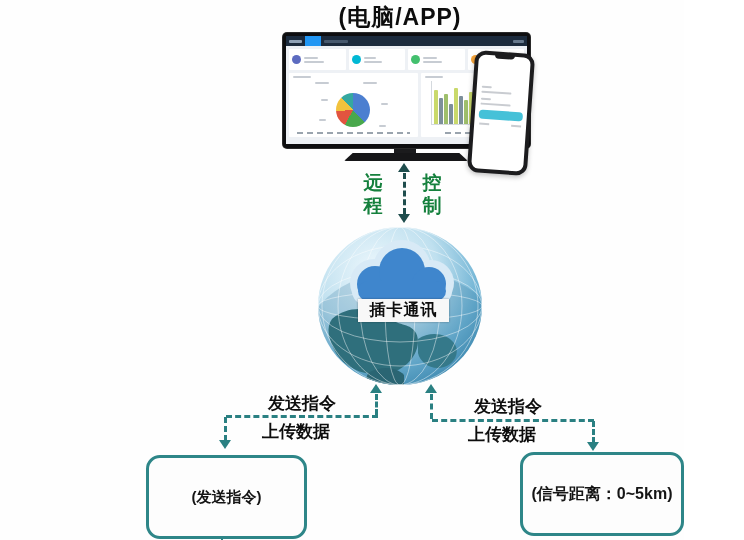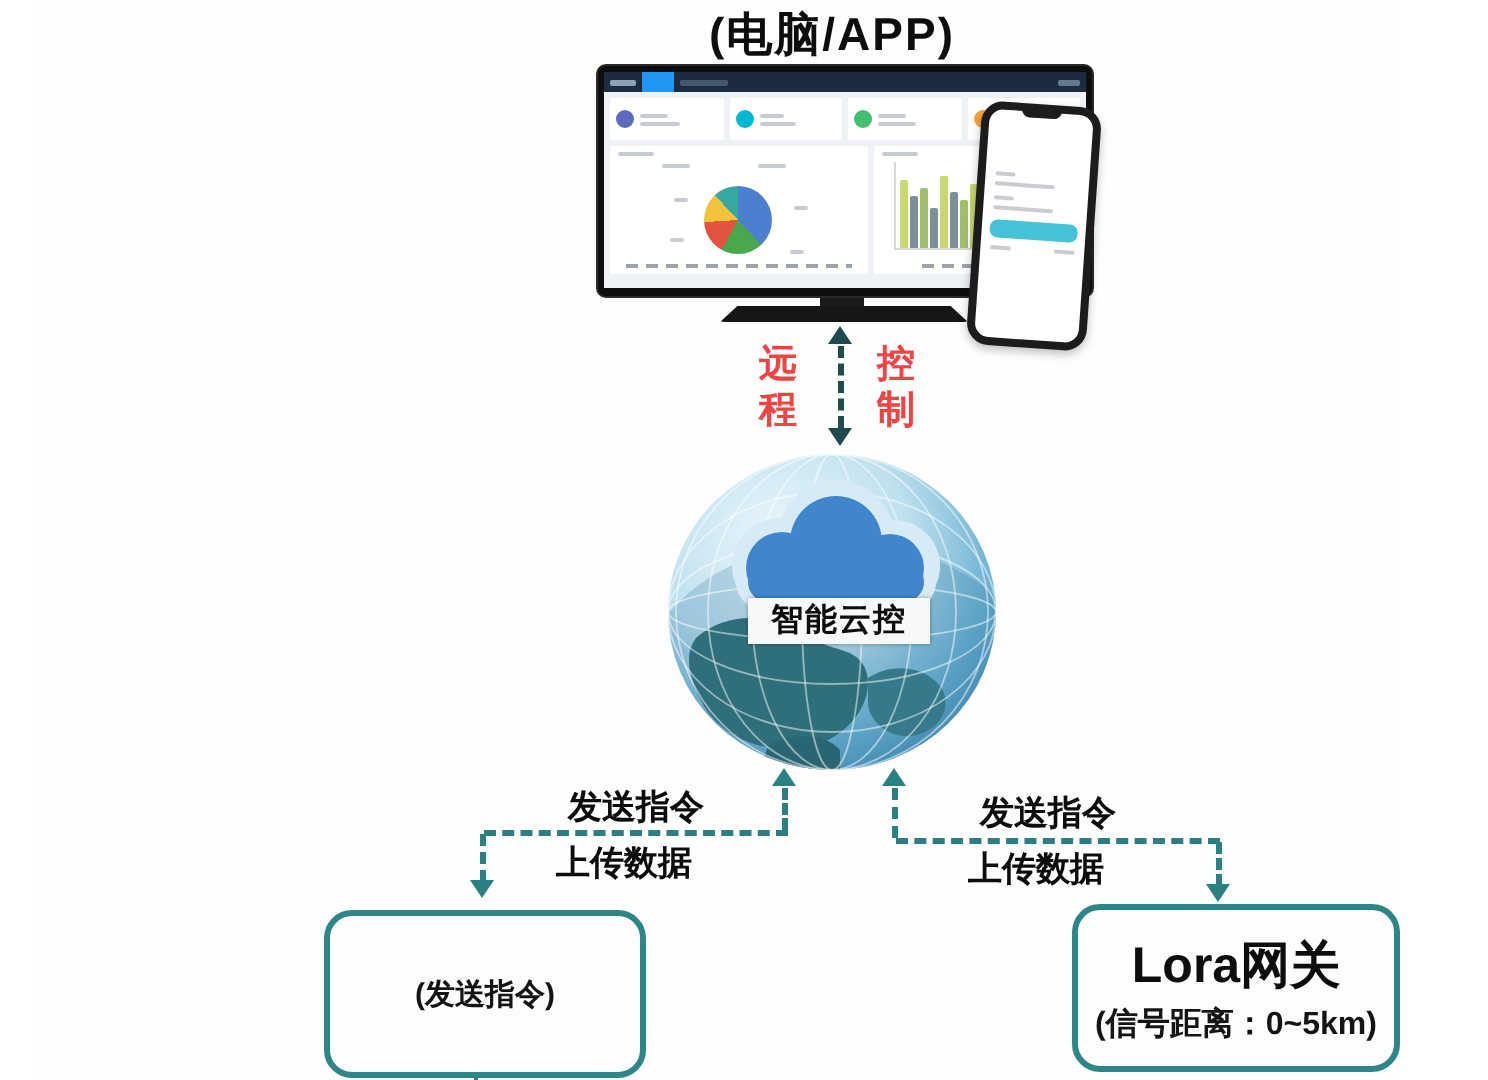--- a/index.html
+++ b/index.html
@@ -1,17 +1,17 @@
 <!DOCTYPE html>
 <html><head>
 <meta charset="utf-8">
 <style>
   html,body{margin:0;padding:0;background:#fff;}
   body{font-family:"Liberation Sans","DejaVu Sans",sans-serif;color:#111;}
-  #stage{position:relative;width:684px;height:540px;background:#fefefe;overflow:hidden;margin-left:16px;}
+  #stage{position:relative;width:684px;height:540px;background:#fefefe;overflow:hidden;}
 
   
   .diagram-title{position:absolute;left:260px;top:2px;width:280px;text-align:center;
     font-size:23px;font-weight:bold;letter-spacing:1px;color:#0d0d0d;}
 
   
   .monitor{position:absolute;left:283px;top:33px;width:247px;height:115px;
     background:#0e0e10;border-radius:4px;box-shadow:0 0 0 1px #2a2a2a;z-index:2;}
   .screen{position:absolute;left:3px;top:3px;right:3px;bottom:4px;background:#fff;overflow:hidden;}
   .stand-neck{position:absolute;left:394px;top:148px;width:22px;height:6px;background:#1b1b1d;z-index:1;}
@@ -61,21 +61,21 @@
   
   .tri{position:absolute;width:0;height:0;}
   .tri.up{border-left:6px solid transparent;border-right:6px solid transparent;border-bottom:9px solid #2a8082;}
   .tri.down{border-left:6px solid transparent;border-right:6px solid transparent;border-top:9px solid #2a8082;}
   .tri.dk.up{border-bottom-color:#1f4d4d;}
   .tri.dk.down{border-top-color:#1f4d4d;}
   .dashv{position:absolute;border-left:3px dashed #2a8082;}
   .dashh{position:absolute;border-top:3px dashed #2a8082;}
   .dashv.dk{border-left-color:#1f4d4d;}
   .vlabel{position:absolute;width:22px;font-size:19px;font-weight:bold;line-height:1.2;
-    word-break:break-all;text-align:center;color:#ef4444;}
+    word-break:break-all;text-align:center;color:#15803d;}
   .link-label{position:absolute;font-size:17px;font-weight:bold;color:#0d0d0d;text-align:center;}
 
   
   .globe{position:absolute;left:318px;top:227px;width:164px;height:158px;z-index:2;}
   .banner{position:absolute;left:358px;top:299px;width:91px;height:23px;background:#f8f8f8;
     box-shadow:0 0 2px rgba(0,0,0,.35);display:flex;align-items:center;justify-content:center;
     font-size:16px;font-weight:bold;color:#0d0d0d;z-index:3;letter-spacing:1px;}
 
   
   .device{position:absolute;height:78px;background:#fdfdfd;border:3px solid #2e8688;border-radius:14px;
@@ -229,21 +229,21 @@
         </g>
         <g fill="#3f86cd">
           <circle cx="57" cy="57" r="18"></circle>
           <circle cx="84" cy="44" r="23"></circle>
           <circle cx="111" cy="57" r="17"></circle>
           <rect x="40" y="54" width="88" height="20" rx="10"></rect>
         </g>
       </g>
     </svg>
   </div>
-  <div class="banner">智能云控</div>
+  <div class="banner">插卡通讯</div>
 
   <div class="tri up" style="left:370px;top:384px"></div>
   <div class="dashv" style="left:375px;top:394px;height:21px"></div>
   <div class="dashh" style="left:226px;top:415px;width:152px"></div>
   <div class="dashv" style="left:224px;top:417px;height:24px"></div>
   <div class="tri down" style="left:219px;top:440px"></div>
   <div class="link-label" style="left:238px;top:392px;width:128px">发送指令</div>
   <div class="link-label" style="left:232px;top:420px;width:128px">上传数据</div>
 
   <div class="tri up" style="left:425px;top:384px"></div>
@@ -251,18 +251,17 @@
   <div class="dashh" style="left:432px;top:419px;width:162px"></div>
   <div class="dashv" style="left:592px;top:421px;height:22px"></div>
   <div class="tri down" style="left:587px;top:442px"></div>
   <div class="link-label" style="left:448px;top:395px;width:120px">发送指令</div>
   <div class="link-label" style="left:442px;top:423px;width:120px">上传数据</div>
 
   <div class="device dev-nb">
     <div class="d-sub">(发送指令)</div>
   </div>
   <div class="device dev-lora">
-    <div class="d-title">Lora网关</div>
     <div class="d-sub">(信号距离：0~5km)</div>
   </div>
   <div class="stub"></div>
 
 </div>
 
 </body></html>

